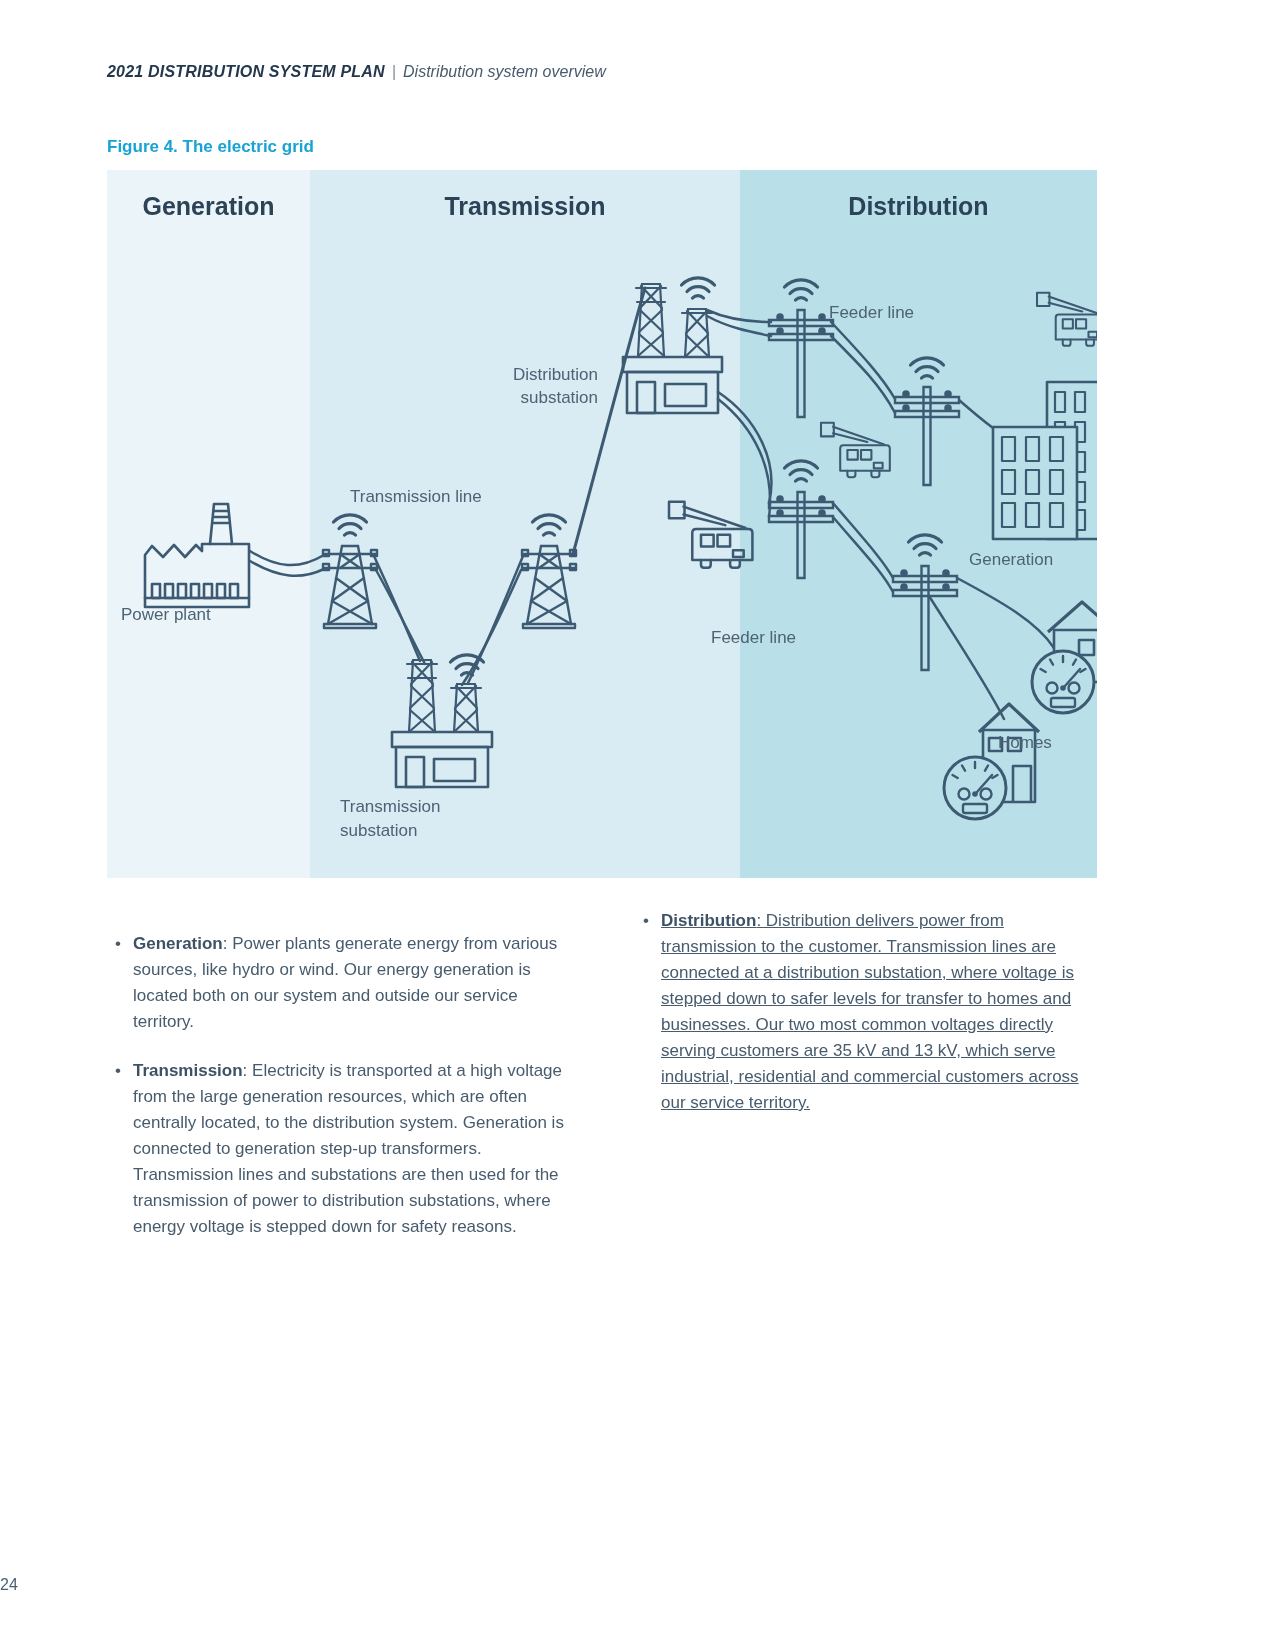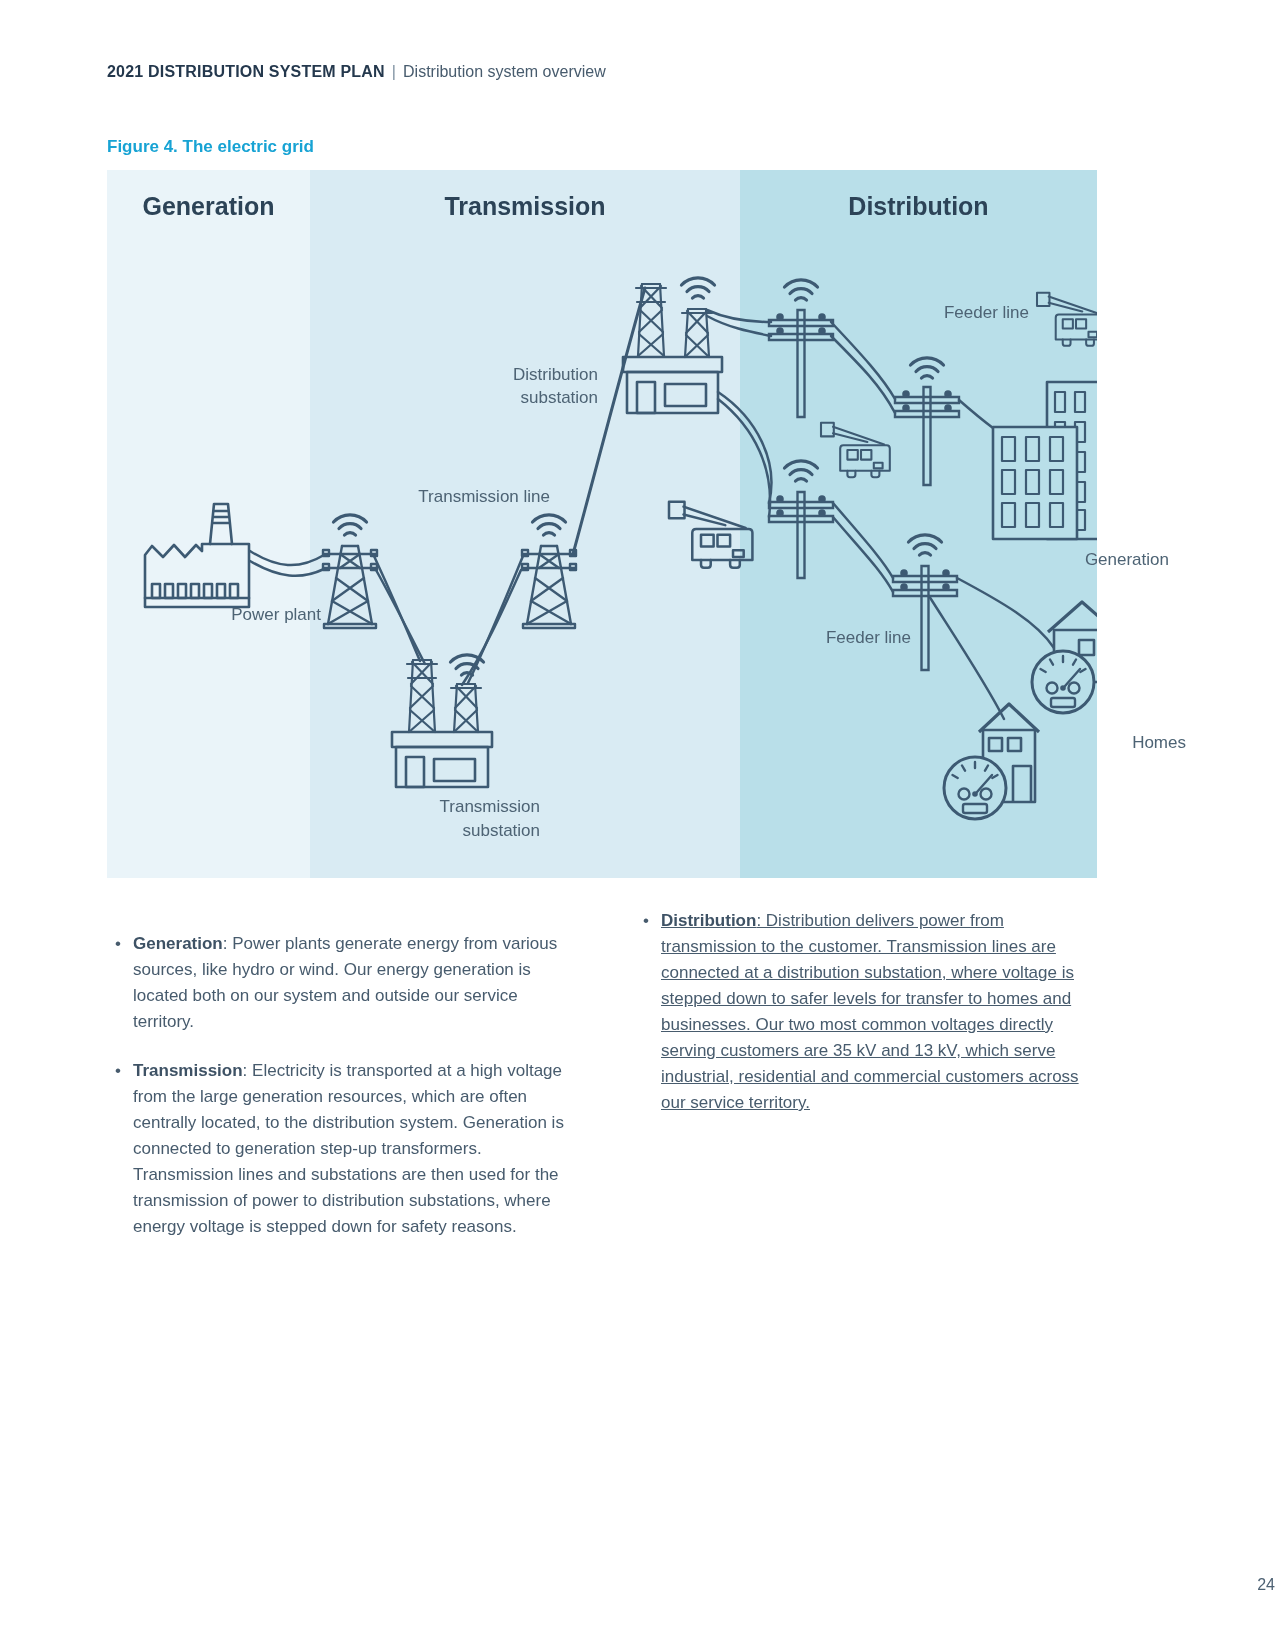--- a/index.html
+++ b/index.html
@@ -4,46 +4,46 @@
 <style>
   :root{
     --bg1:#eaf4f9; --bg2:#d9ebf3; --bg3:#b9dfe9;
     --line:#3d5a73; --accent:#17a3d4;
     --body:#475b6d; --heading:#24384d; --dlabel:#4d6374; --title:#2c4357;
   }
   *{margin:0;padding:0;box-sizing:border-box;}
   body{background:#888;font-family:"Liberation Sans", sans-serif;}
   .page{position:relative;width:1275px;height:1650px;background:#ffffff;margin:0 auto;overflow:hidden;}
 
-  .doc-header{position:absolute;left:107px;top:63px;font-size:16px;color:var(--body);white-space:nowrap;}
+  .doc-header{position:absolute;left:107px;top:63px;font-size:16px;color:var(--body);white-space:nowrap;font-style:italic;}
   .doc-header .bold{font-weight:bold;color:var(--heading);letter-spacing:.2px;}
   .doc-header .sep{margin:0 7px;color:#7d8fa0;}
 
   .figure-caption{position:absolute;left:107px;top:137px;font-size:17px;font-weight:bold;color:var(--accent);}
 
   .diagram{position:absolute;left:107px;top:170px;width:990px;height:708px;}
   .diagram svg{position:absolute;left:0;top:0;}
   .section-title{position:absolute;top:22px;font-size:25px;font-weight:bold;color:var(--title);text-align:center;}
   .st-gen{left:0;width:203px;}
   .st-trans{left:203px;width:430px;}
   .st-dist{left:633px;width:357px;}
   .dlabel{position:absolute;font-size:17px;color:var(--dlabel);white-space:nowrap;line-height:23px;}
-  .dl-center{text-align:right;width:200px;}
+  .dl-center{text-align:left;width:200px;}
   .dl-right{text-align:right;width:200px;}
 
   .body-col{position:absolute;top:908px;font-size:17px;line-height:26px;color:var(--body);}
   .col-left{left:107px;width:470px;}
   .col-right{left:635px;width:465px;text-decoration:underline;}
   .para{margin-bottom:15px;}
   .bullet{position:relative;padding-left:26px;margin-top:23px;}
   .bullet.first{margin-top:0;}
   .bullet::before{content:"•";position:absolute;left:8px;top:0;color:var(--body);}
   .lead{font-weight:bold;color:#3e5265;}
 
-  .page-number{position:absolute;left:0;right:0;top:1576px;text-align:right;font-size:16px;color:#4d6173;}
+  .page-number{position:absolute;left:0;right:0;top:1576px;text-align:left;font-size:16px;color:#4d6173;}
 </style>
 </head>
 <body>
 
 <div class="page">
 
   <div class="doc-header">
     <span class="bold">2021 DISTRIBUTION SYSTEM PLAN</span><span class="sep">|</span><span>Distribution system overview</span>
   </div>
 

